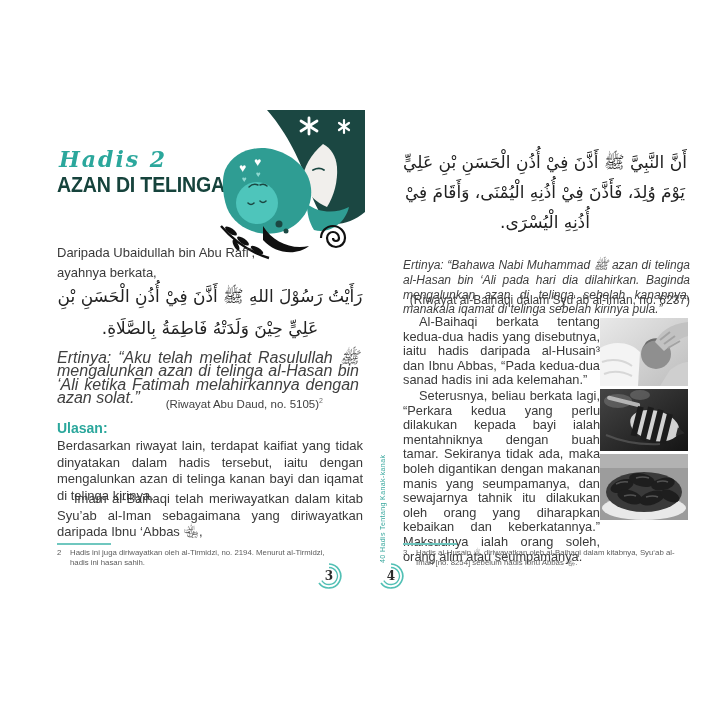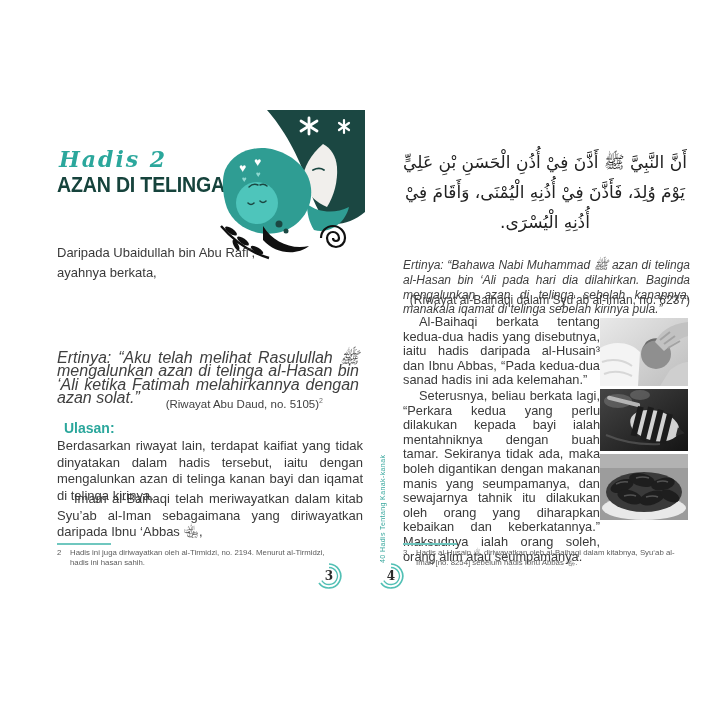--- a/index.html
+++ b/index.html
@@ -20,21 +20,21 @@
   #left-intro{left:57px;top:243px;width:205px;font-size:13px;line-height:20px;color:#3a3a3a;}
   .arabic{
     font-family:"DejaVu Sans",sans-serif;direction:rtl;text-align:center;color:#222;
   }
   #left-arabic{left:57px;top:280px;width:306px;font-size:17px;line-height:32px;}
   .trans{font-style:italic;text-align:justify;color:#3f3f3f;}
   #left-trans{left:57px;top:351px;width:302px;font-size:16px;line-height:13.4px;}
   .source{font-size:11.5px;color:#3f3f3f;text-align:right;}
   #left-source{left:57px;top:397px;width:302px;padding-right:36px;box-sizing:border-box;}
   sup.ref{font-size:7px;color:#6a6a6a;}
-  #left-ulasan{left:57px;top:420px;font-size:14px;font-weight:700;color:#2ba79c;margin-left:7px;}
+  #left-ulasan{left:57px;top:420px;font-size:14px;font-weight:700;color:#2ba79c;}
   .body-left{width:306px;font-size:13px;line-height:16.5px;text-align:justify;color:#3a3a3a;}
   #left-para1{left:57px;top:438px;}
   #left-para2{left:57px;top:491px;text-indent:17px;}
   .fn-rule{height:2px;background:#6fc7bf;width:54px;}
   #left-fnrule{left:57px;top:543px;}
   .footnote{display:flex;gap:5px;font-size:7.8px;line-height:9.6px;color:#5c5c5c;}
   #left-footnote{left:57px;top:548px;width:288px;}
   .fn-num{flex:0 0 8px;}
   
   .pagecircle{width:28px;height:28px;}
@@ -118,20 +118,21 @@
         <ellipse cx="28" cy="131" rx="7" ry="2.6" transform="rotate(35 28 131)" fill="#101010"></ellipse>
         <ellipse cx="42" cy="140" rx="7" ry="2.6" transform="rotate(30 42 140)" fill="#101010"></ellipse>
         <ellipse cx="21" cy="135" rx="6" ry="2.3" transform="rotate(62 21 135)" fill="#101010"></ellipse>
       </g>
 
       <path d="M118,128 a3,3 0 1,0 6,0 a6,6 0 1,0 -12,0 a9,9 0 1,0 18,0 a12,12 0 1,0 -24,0" stroke="#101010" stroke-width="2.2" fill="none"></path>
     </svg>
   </div>
 
   <div class="abs" id="left-intro">Daripada Ubaidullah bin Abu Rafi’, ayahnya berkata,</div>
+  <div class="abs arabic" id="left-arabic">رَأَيْتُ رَسُوْلَ اللهِ ﷺ أَذَّنَ فِيْ أُذُنِ الْحَسَنِ بْنِ عَلِيٍّ حِيْنَ وَلَدَتْهُ فَاطِمَةُ بِالصَّلَاةِ.</div>
   <div class="abs trans" id="left-trans">Ertinya: “Aku telah melihat Rasulullah ﷺ mengalunkan azan di telinga al-Hasan bin ‘Ali ketika Fatimah melahirkannya dengan azan solat.”</div>
   <div class="abs source" id="left-source">
     <span>(Riwayat Abu Daud, no. 5105)</span><sup class="ref">2</sup>
   </div>
   <div class="abs" id="left-ulasan">Ulasan:</div>
   <div class="abs body-left" id="left-para2">Imam al-Baihaqi telah meriwayatkan dalam kitab Syu’ab al-Iman sebagaimana yang diriwayatkan daripada Ibnu ‘Abbas ﵄,</div>
   <div class="abs body-left" id="left-para1">Berdasarkan riwayat lain, terdapat kaifiat yang tidak dinyatakan dalam hadis tersebut, iaitu dengan mengalunkan azan di telinga kanan bayi dan iqamat di telinga kirinya.</div>
   <div class="abs fn-rule" id="left-fnrule"></div>
   <div class="abs footnote" id="left-footnote">
     <span class="fn-num">2</span>

